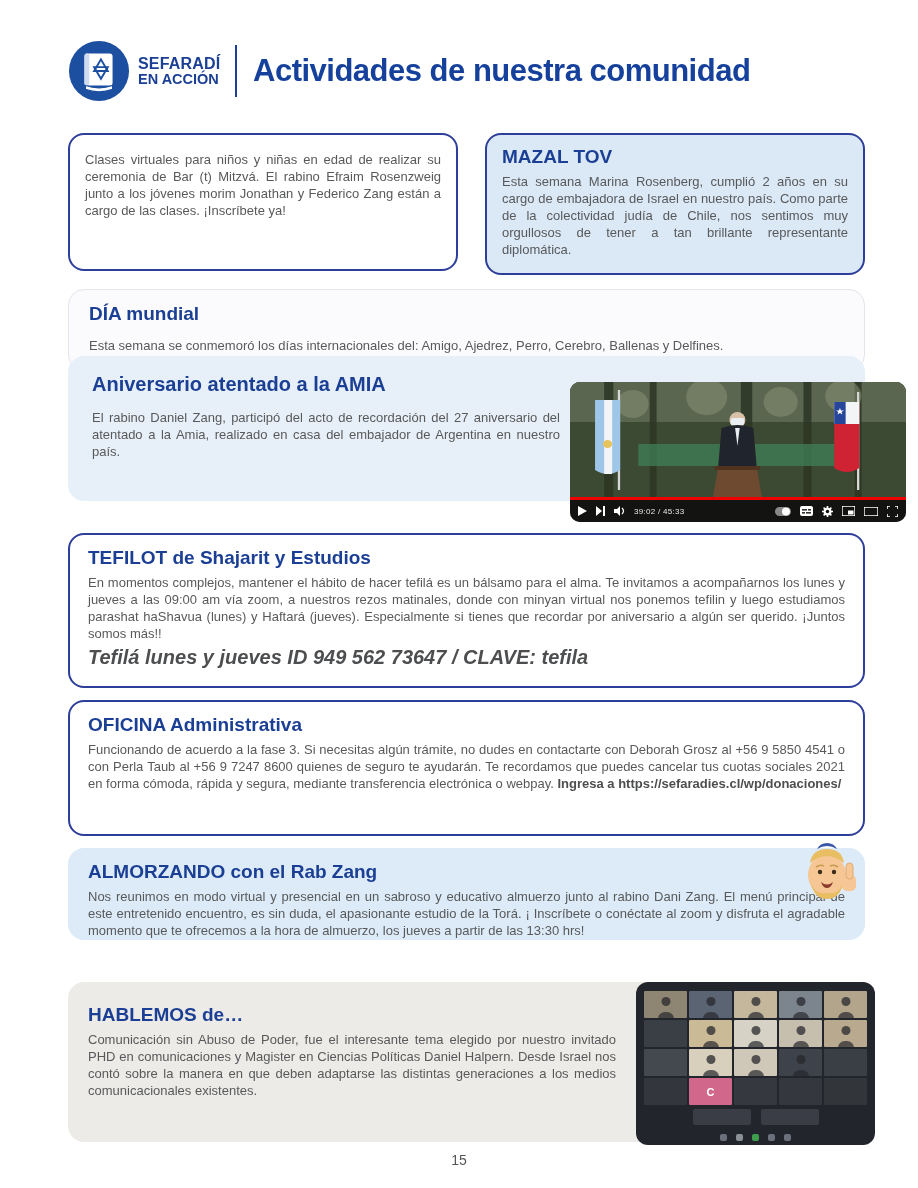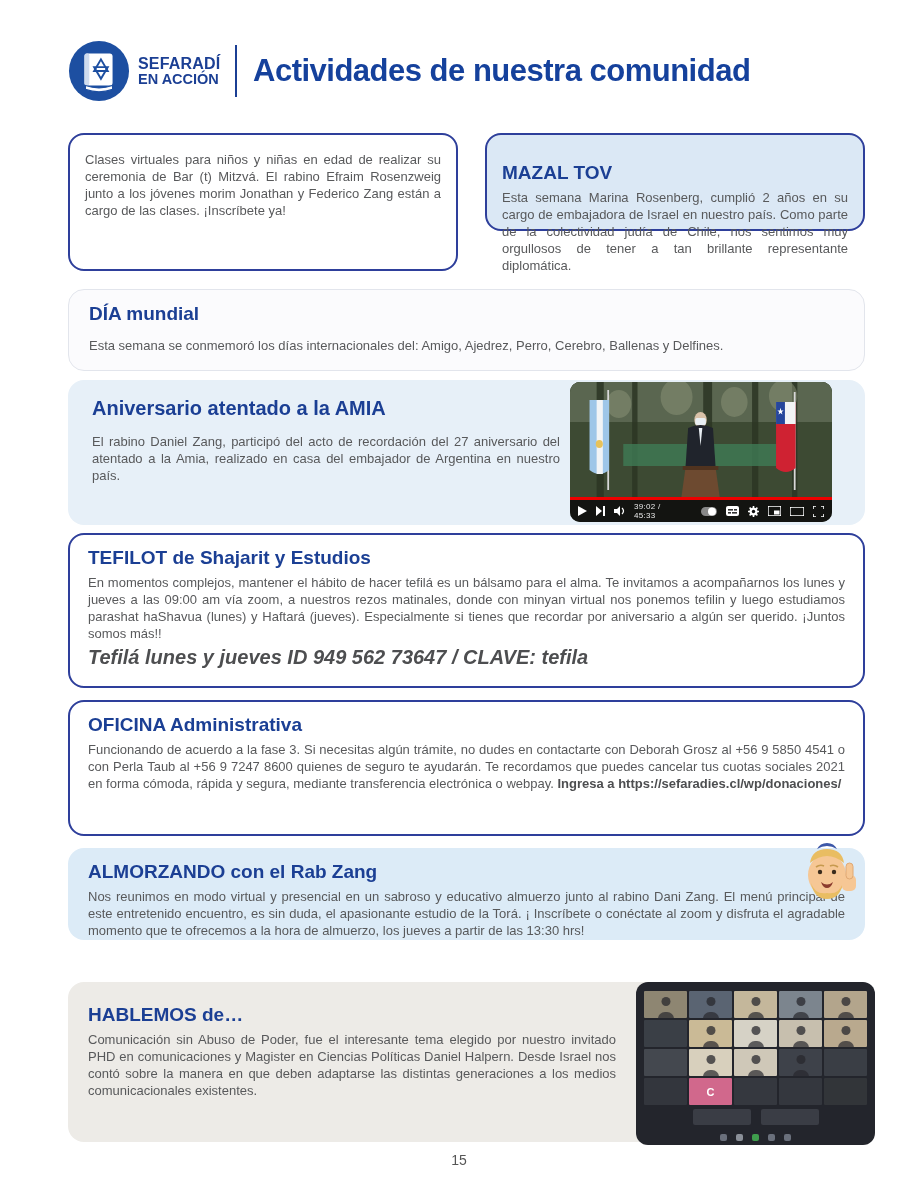--- a/index.html
+++ b/index.html
@@ -24,35 +24,35 @@
   .brand .l1{font-size:16px;letter-spacing:.2px;}
   .brand .l2{font-size:14.5px;}
   .hdr-divider{width:2.5px;height:52px;background:var(--navy);margin:0 16px 0 14px;}
   .page-title{font-size:31px;font-weight:bold;color:#15419c;letter-spacing:-.5px;white-space:nowrap;}
   
   .card{position:absolute;border-radius:16px;}
   .card h2{font-size:19px;font-weight:bold;color:var(--navy);}
   .card p{font-size:13px;color:var(--text);line-height:1.3;text-align:justify;margin-top:6px;}
   .outlined{background:#fff;border:2px solid var(--border-blue);}
   .c-talmud{left:68px;top:133px;width:390px;height:138px;padding:11px 15px;}
-  .c-mazal{left:485px;top:133px;width:380px;height:98px;padding:27px 15px;background:var(--lightblue);border:2px solid var(--border-blue);}
+  .c-mazal{left:485px;top:133px;width:380px;height:142px;padding:11px 15px;background:var(--lightblue);border:2px solid var(--border-blue);}
   .c-dia{left:68px;top:289px;width:797px;height:82px;padding:13px 20px;background:#fbfbfd;border:1.5px solid #e2e5ec;}
   .c-dia p{text-align:left;margin-top:13px;}
-  .c-amia{left:68px;top:380px;width:797px;height:145px;padding:17px 2px 0 24px;background:var(--amia-bg);}
+  .c-amia{left:68px;top:356px;width:797px;height:145px;padding:17px 2px 0 24px;background:var(--amia-bg);}
   .c-amia h2{font-size:20px;}
   .c-amia p{width:468px;margin-top:14px;}
   .c-tefilot{left:68px;top:533px;width:797px;height:155px;padding:12px 18px;}
   .c-tefilot .note{font-style:italic;font-weight:bold;color:#4d4e50;font-size:20px;margin-top:3px;}
   .c-oficina{left:68px;top:700px;width:797px;height:136px;padding:12px 18px;}
   .c-oficina .bold-link{font-weight:bold;color:#4d4e50;}
   .c-almorzando{left:68px;top:848px;width:797px;height:92px;padding:13px 20px;background:#dcebf7;}
   .c-hablemos{left:68px;top:982px;width:640px;height:160px;padding:22px 20px;background:var(--grey-bg);}
   .c-hablemos p{width:528px;}
   
-  .video{position:absolute;left:570px;top:382px;width:262px;height:140px;border-radius:10px;overflow:hidden;background:#27301f;}
+  .video{position:absolute;left:570px;top:382px;width:336px;height:140px;border-radius:10px;overflow:hidden;background:#27301f;}
   .video svg.scene{display:block;width:100%;height:118px;}
   .vbar{position:absolute;left:0;right:0;bottom:22px;height:3px;background:#e00;}
   .vctrl{position:absolute;left:0;right:0;bottom:0;height:22px;background:rgba(15,15,15,.82);
          display:flex;align-items:center;padding:0 8px;gap:9px;}
   .vctrl .spacer{flex:1}
   .vtime{color:#e8e8e8;font-size:8px;letter-spacing:.3px;}
   .vic{display:inline-flex;align-items:center;justify-content:center;}
   
   .memoji{position:absolute;left:800px;top:841px;width:62px;height:68px;}
   

